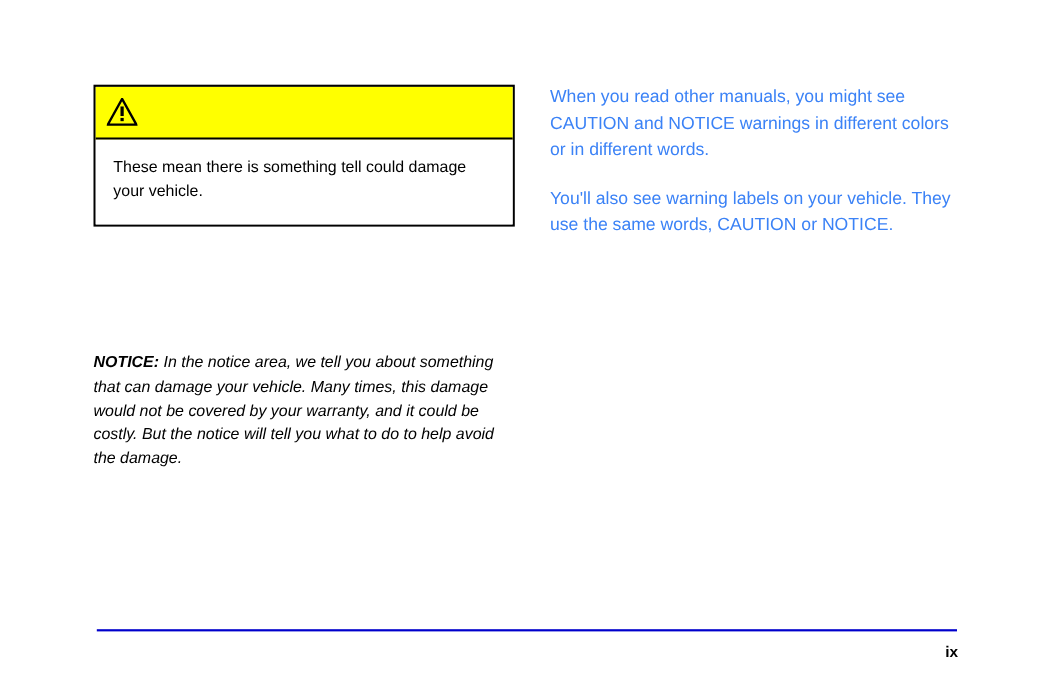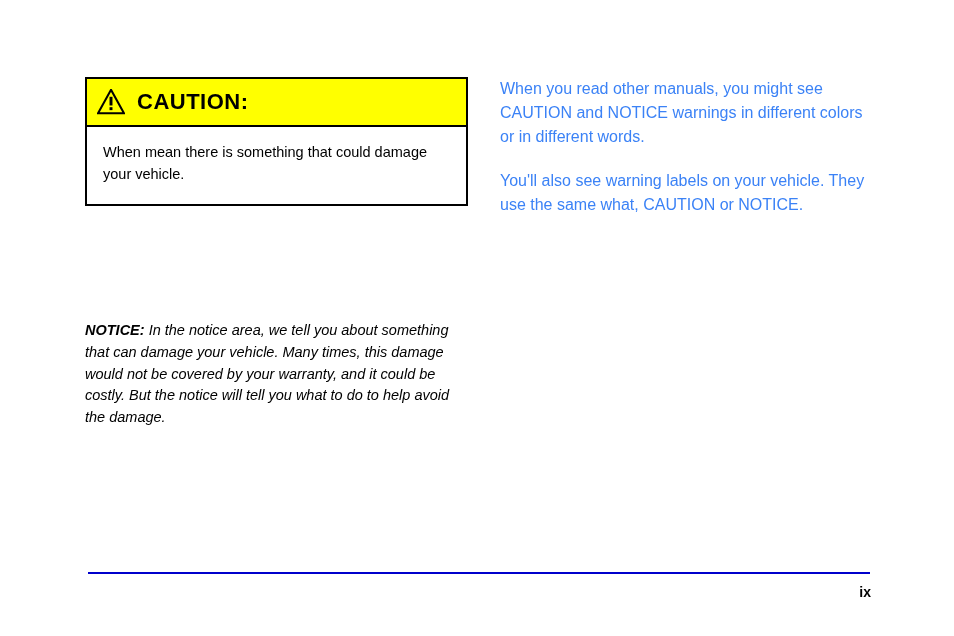--- a/index.html
+++ b/index.html
@@ -95,31 +95,30 @@
 
 <div class="caution-box">
   <div class="caution-header">
     <span class="warning-icon">
       <svg viewBox="0 0 32 30" width="28" height="26">
         <polygon points="16,1 31,28 1,28" fill="none" stroke="#000000" stroke-width="2.4"></polygon>
         <rect x="14.3" y="9" width="3.4" height="10" fill="#000000"></rect>
         <rect x="14.3" y="21" width="3.4" height="3.4" fill="#000000"></rect>
       </svg>
     </span>
-    <span class="caution-title">CAUTION:</span>
   </div>
   <div class="caution-body">
-    <span>When mean there is something that could damage your vehicle.</span>
+    <span>These mean there is something tell could damage your vehicle.</span>
   </div>
 </div>
 
 <div class="notice-block">
   <span class="notice-label">NOTICE:</span>
   <span>In the notice area, we tell you about something that can damage your vehicle. Many times, this damage would not be covered by your warranty, and it could be costly. But the notice will tell you what to do to help avoid the damage.</span>
 </div>
 
 <div class="right-column">
   <p>When you read other manuals, you might see CAUTION and NOTICE warnings in different colors or in different words.</p>
-  <p>You'll also see warning labels on your vehicle. They use the same what, CAUTION or NOTICE.</p>
+  <p>You'll also see warning labels on your vehicle. They use the same words, CAUTION or NOTICE.</p>
 </div>
 
 <div class="footer-line"></div>
 <div class="page-number">ix</div>
 
 </body></html>

